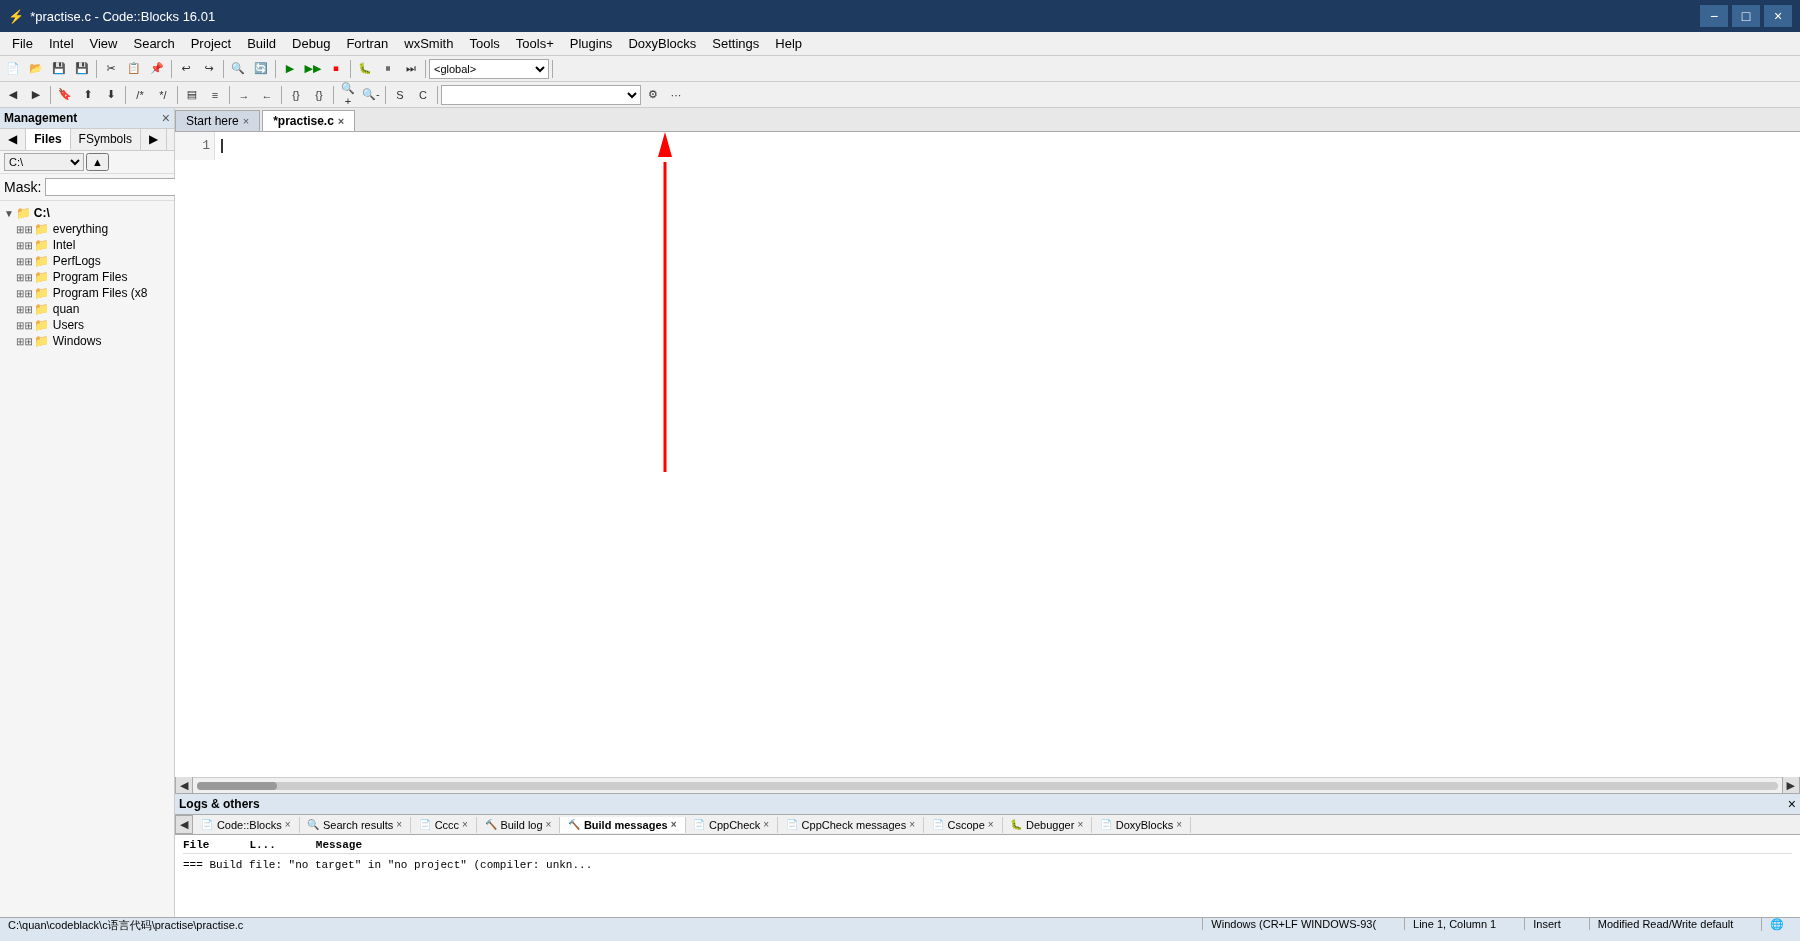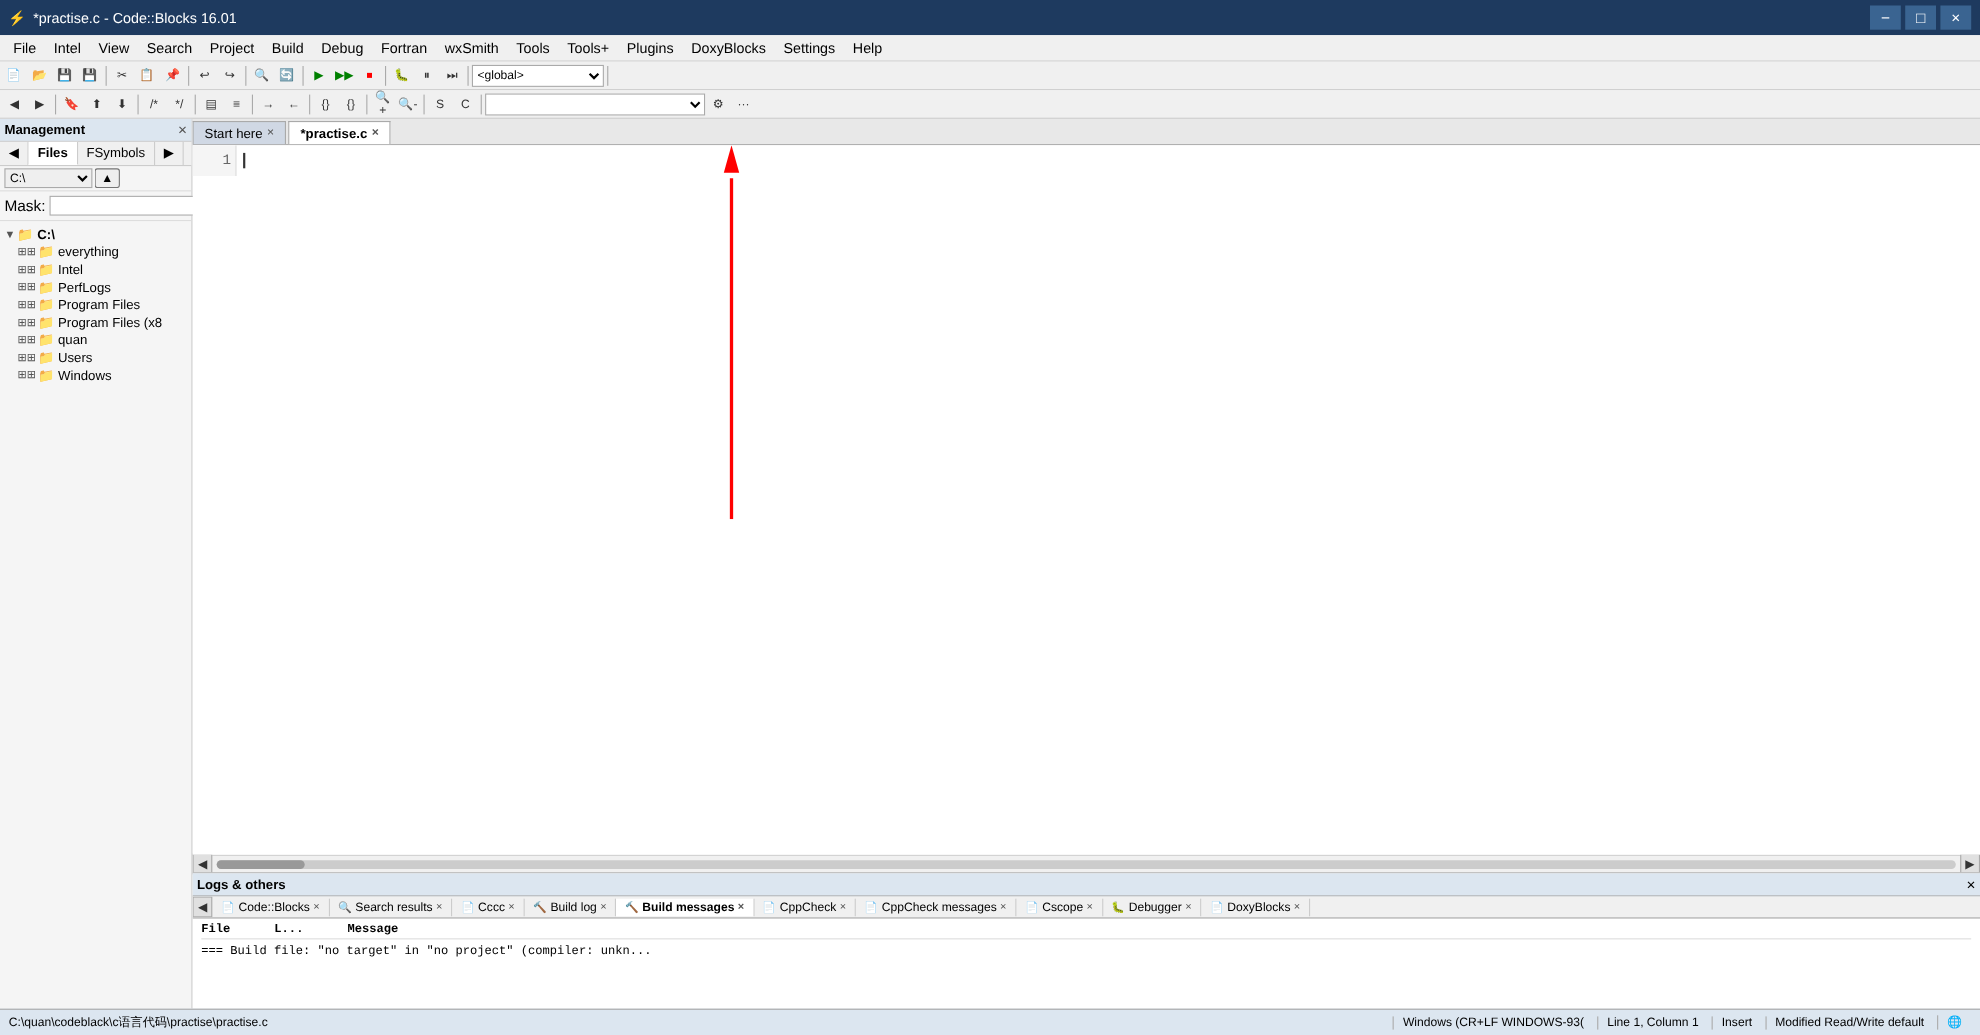--- a/index.html
+++ b/index.html
@@ -70,21 +70,21 @@
     .log-header { display: flex; gap: 40px; font-weight: bold; border-bottom: 1px solid #ddd; padding-bottom: 2px; margin-bottom: 4px; }
     .log-line { padding: 1px 0; }
 
     
     #h-scroll { height: 16px; background: #f0f0f0; border-top: 1px solid #ccc; display: flex; align-items: center; }
     #h-scroll-inner { flex: 1; display: flex; align-items: center; padding: 0 4px; }
     #h-scrollbar { flex: 1; height: 8px; background: #ccc; border-radius: 4px; position: relative; }
     #h-scrollbar-thumb { width: 80px; height: 8px; background: #999; border-radius: 4px; }
 
     
-    #status-bar { background: #dce6f0; height: 24px; display: flex; align-items: center; padding: 0 8px; border-top: 1px solid #aaa; font-size: 11px; gap: 4px; }
+    #status-bar { background: #dce6f0; height: 24px; display: flex; align-items: flex-start; padding: 0 8px; border-top: 1px solid #aaa; font-size: 11px; gap: 20px; }
     #status-path { flex: 1; }
     .status-seg { padding: 0 8px; border-left: 1px solid #aaa; }
 
     
     .scroll-arrow { padding: 2px 4px; cursor: pointer; font-size: 11px; color: #333; background: #e0e0e0; border: 1px solid #aaa; }
   </style>
 </head>
 <body>
 
 <div id="title-bar">

